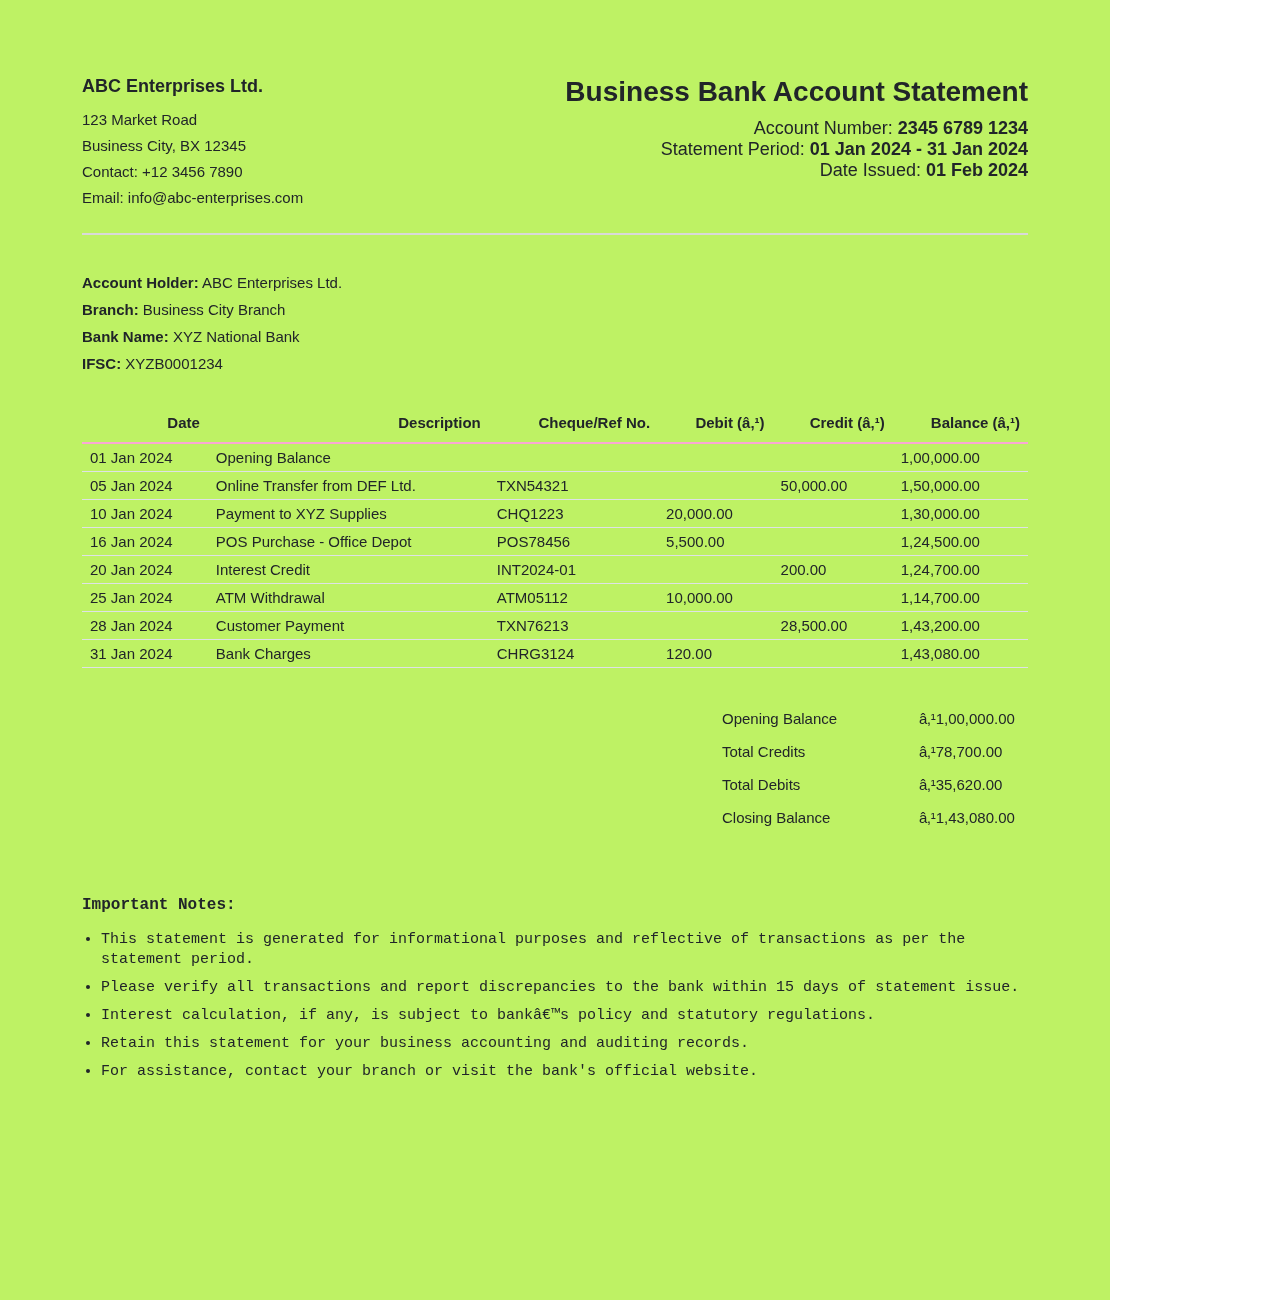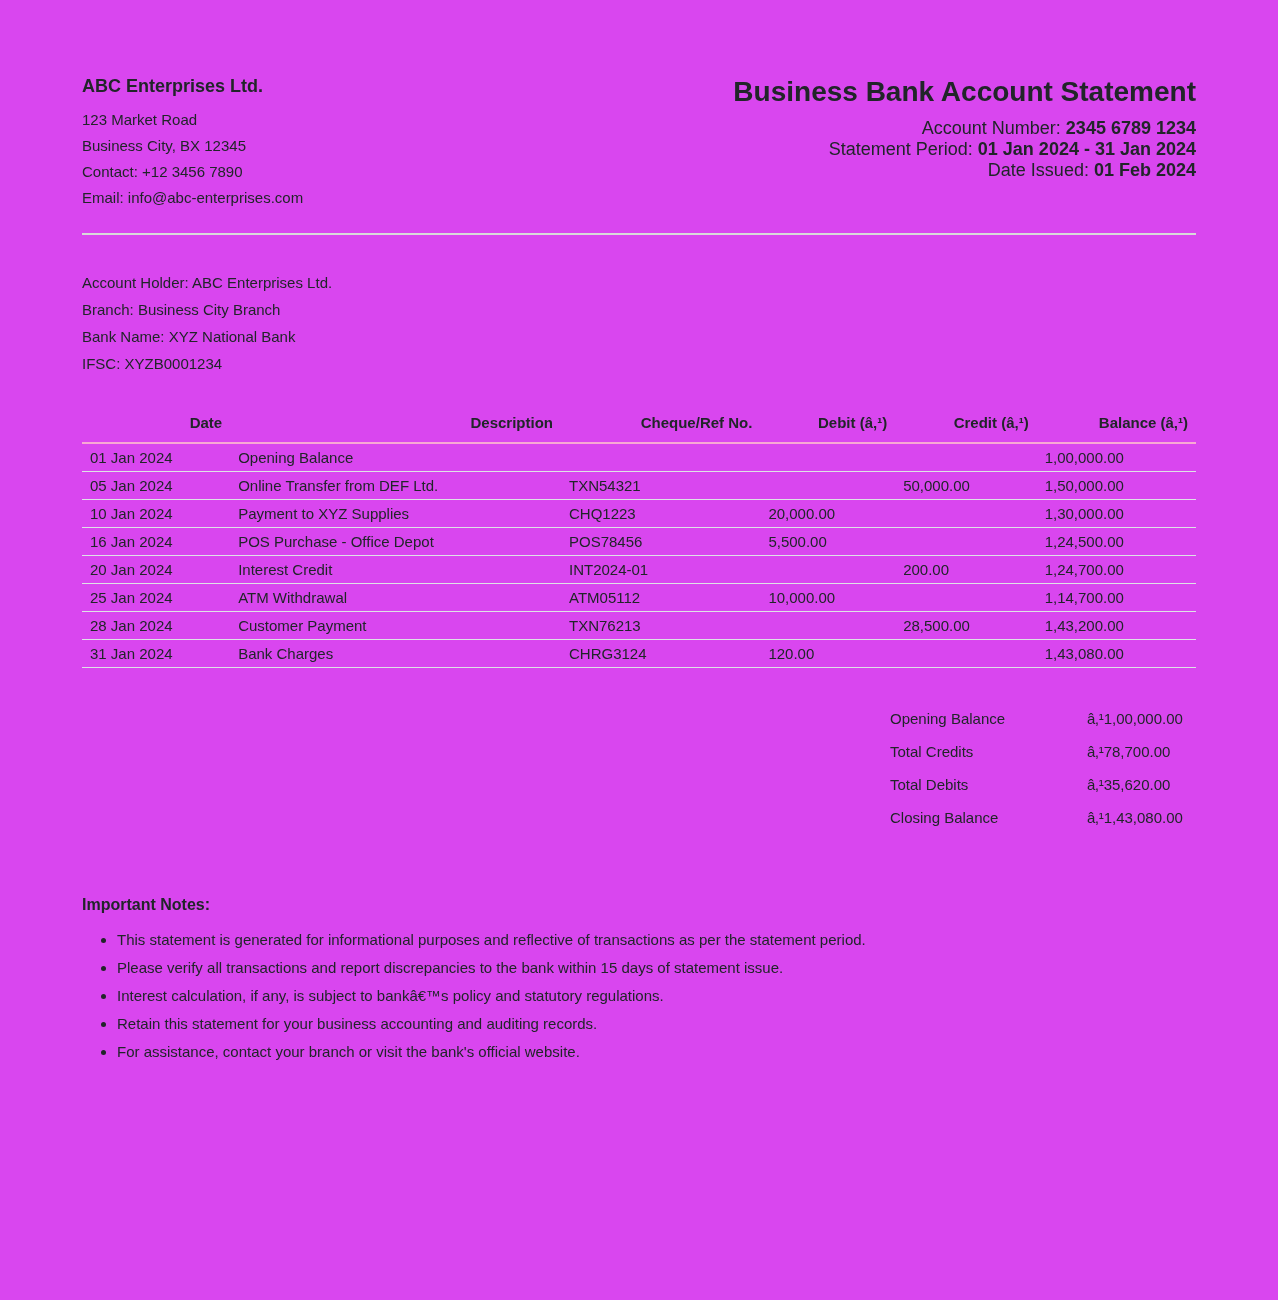--- a/index.html
+++ b/index.html
@@ -4,45 +4,45 @@
 <style>
   * { margin: 0; padding: 0; box-sizing: border-box; }
   html, body { background: #ffffff; }
   body {
     font-family: "Liberation Sans", sans-serif;
     color: #212529;
     width: 1278px;
     min-height: 1300px;
   }
   .page {
-    width: 1278px;
+    width: 1110px;
     min-height: 1300px;
     padding: 76px 82px 40px 82px;
-    background: #d946ef;
+    background: #bef264;
   }
 
   
   .top-header { display: flex; justify-content: space-between; align-items: flex-start; }
   .company h1 { font-size: 18px; font-weight: 700; margin-bottom: 10px; }
   .company p { font-size: 15px; line-height: 26px; }
   .stmt-meta { text-align: right; }
   .stmt-meta h2 { font-size: 28px; font-weight: 700; margin-bottom: 10px; }
   .stmt-meta p { font-size: 18px; line-height: 21px; }
   .stmt-meta b { font-weight: 700; }
 
   .divider {
     border: none;
     border-top: 2px solid #d9d9d9;
     margin-top: 22px;
   }
 
   
   .account-info { margin-top: 34px; }
   .account-info p { font-size: 15px; line-height: 27px; }
-  .account-info b { font-weight: 400; }
+  .account-info b { font-weight: 700; }
 
   
   table.txn {
     width: 100%;
     border-collapse: collapse;
     margin-top: 26px;
     font-size: 15px;
   }
   table.txn th {
     text-align: right;
@@ -68,23 +68,23 @@
     margin-top: 34px;
     margin-left: auto;
     width: 306px;
     font-size: 15px;
   }
   .summary-row { display: flex; padding: 8px 0; }
   .summary-label { width: 197px; flex: none; }
   .summary-value { flex: 1; }
 
   
-  .notes { margin-top: 62px; }
+  .notes { margin-top: 62px; font-family: Liberation Mono, monospace; }
   .notes h3 { font-size: 16px; font-weight: 700; margin-bottom: 16px; }
-  .notes ul { margin: 16px; padding-left: 19px; }
+  .notes ul { margin: 0; padding-left: 19px; }
   .notes li { font-size: 15px; line-height: 20px; margin-bottom: 8px; }
 </style>
 </head>
 <body>
 
 <div class="page">
 
   <header class="top-header">
     <div class="company">
       <h1>ABC Enterprises Ltd.</h1>

